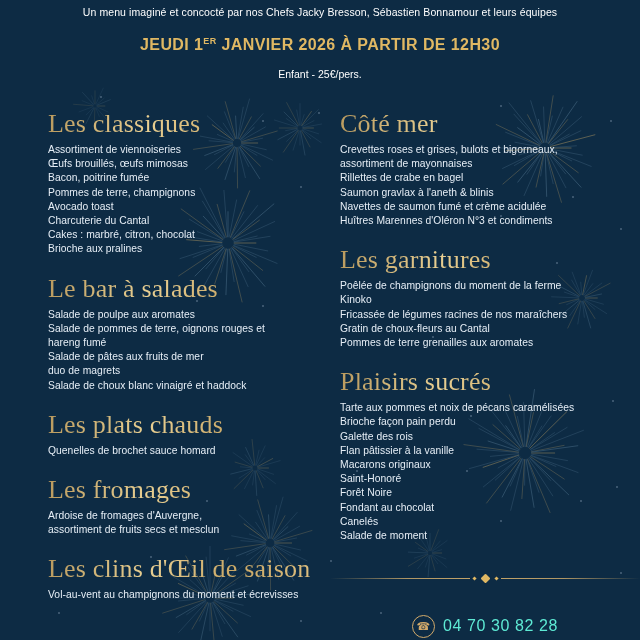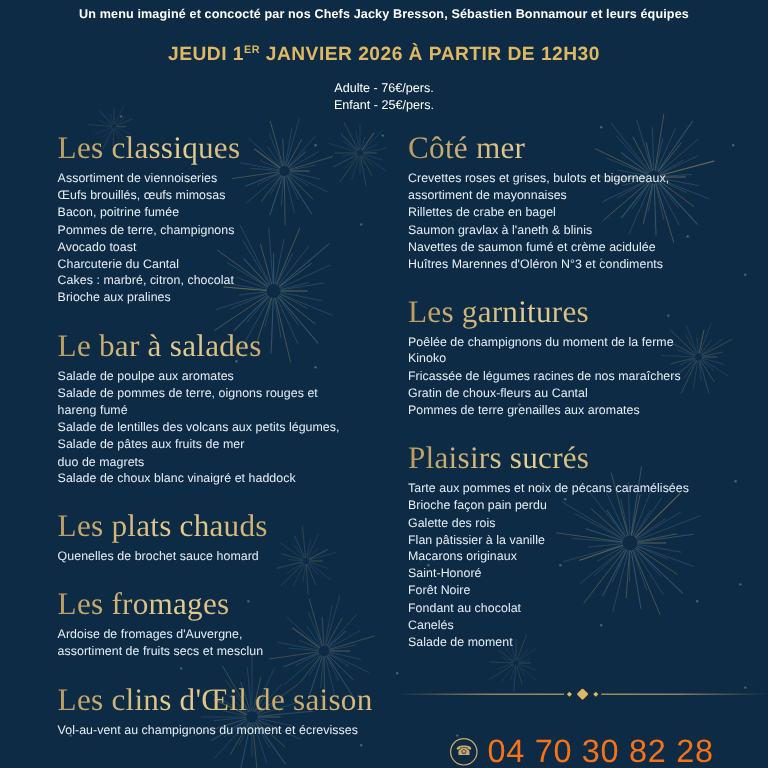--- a/index.html
+++ b/index.html
@@ -13,21 +13,21 @@
   .page{position:relative;width:640px;height:640px;overflow:hidden;}
 
   
   .fx-layer{position:absolute;inset:0;pointer-events:none;z-index:0;}
   .fx{position:absolute;transform:translate(-50%,-50%);}
   .dot{position:absolute;border-radius:50%;background:#7d93a8;opacity:.55;}
 
   
   .subtitle{
     position:absolute;top:6px;left:0;width:640px;text-align:center;
-    font-size:10.5px;font-weight:bold;color:#ffffff;letter-spacing:.1px;
+    font-size:10.5px;font-weight:normal;color:#ffffff;letter-spacing:.1px;
     z-index:3;
   }
   .date-line{
     position:absolute;top:36px;left:0;width:640px;text-align:center;
     font-size:16px;font-weight:bold;color:#e0b863;letter-spacing:.4px;
     z-index:3;
   }
   .date-line sup{font-size:9px;vertical-align:super;}
   .prices{
     position:absolute;top:68px;left:0;width:640px;text-align:center;
@@ -78,21 +78,21 @@
   .phone-row{
     position:absolute;left:330px;top:612px;width:310px;height:28px;
     display:flex;align-items:center;justify-content:center;gap:8px;z-index:3;
   }
   .phone-icon{
     width:21px;height:21px;border:1.2px solid #d2aa6a;border-radius:50%;
     display:flex;align-items:center;justify-content:center;
     color:#d2aa6a;font-size:11px;line-height:1;
   }
   .phone-num{
-    font-size:27px;color:#f97316;letter-spacing:.6px;white-space:nowrap;
+    font-size:16px;color:#5eead4;letter-spacing:.6px;white-space:nowrap;
   }
 </style>
 </head>
 <body>
 
 <div class="page">
 
   <div class="fx-layer" id="fxlayer">
       <div class="fx" style="left: 237px; top: 145px;"><svg width="100" height="100" viewBox="0 0 100 100" style="opacity: 0.55;">
           <line x1="54.6" y1="50" x2="70.7" y2="50" stroke="#9c8a5e" stroke-width="0.9" stroke-linecap="round"></line>
@@ -486,21 +486,20 @@
       <span class="dot" style="left: 620px; top: 572px; width: 2px; height: 2px;"></span>
     </div>
 
   <div class="subtitle">Un menu imaginé et concocté par nos Chefs Jacky Bresson, Sébastien Bonnamour et leurs équipes</div>
 
   <div class="date-line">
     <span>JEUDI 1</span><sup>ER</sup><span> JANVIER 2026 À PARTIR DE 12H30</span>
   </div>
 
   <div class="prices">
-    <div>Adulte - 76€/pers.</div>
     <div>Enfant - 25€/pers.</div>
   </div>
 
   <div class="col col-left" id="left-col">
       <div class="section">
         <h2 class="section-title">Les classiques</h2>
         <ul class="items">
           <li>Assortiment de viennoiseries</li>
           <li>Œufs brouillés, œufs mimosas</li>
           <li>Bacon, poitrine fumée</li>
@@ -511,21 +510,20 @@
           <li>Brioche aux pralines</li>
         </ul>
       </div>
       <div class="gap-md"></div>
       <div class="section">
         <h2 class="section-title">Le bar à salades</h2>
         <ul class="items">
           <li>Salade de poulpe aux aromates</li>
           <li>Salade de pommes de terre, oignons rouges et</li>
           <li>hareng fumé</li>
-          <li>Salade de lentilles des volcans aux petits légumes,</li>
           <li>Salade de pâtes aux fruits de mer</li>
           <li>duo de magrets</li>
           <li>Salade de choux blanc vinaigré et haddock</li>
         </ul>
       </div>
       <div class="gap-md"></div>
       <div class="section">
         <h2 class="section-title">Les plats chauds</h2>
         <ul class="items">
           <li>Quenelles de brochet sauce homard</li>

